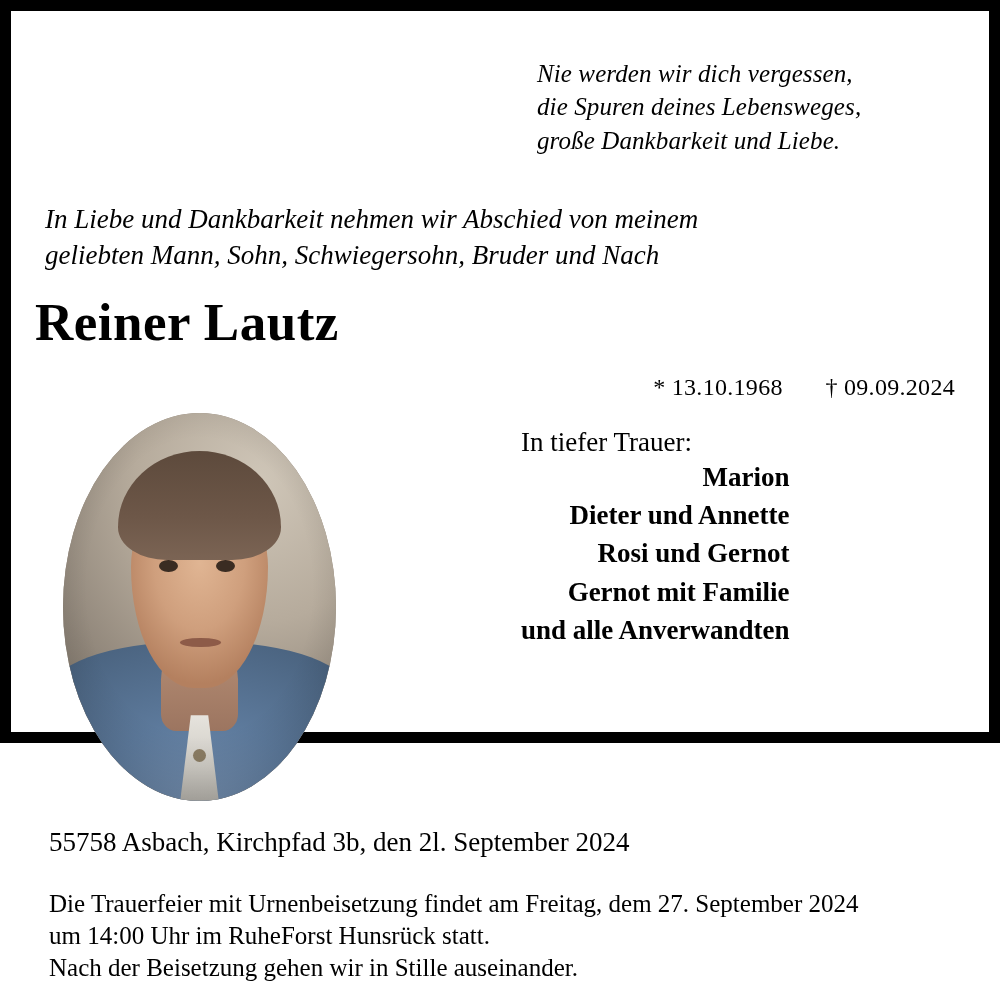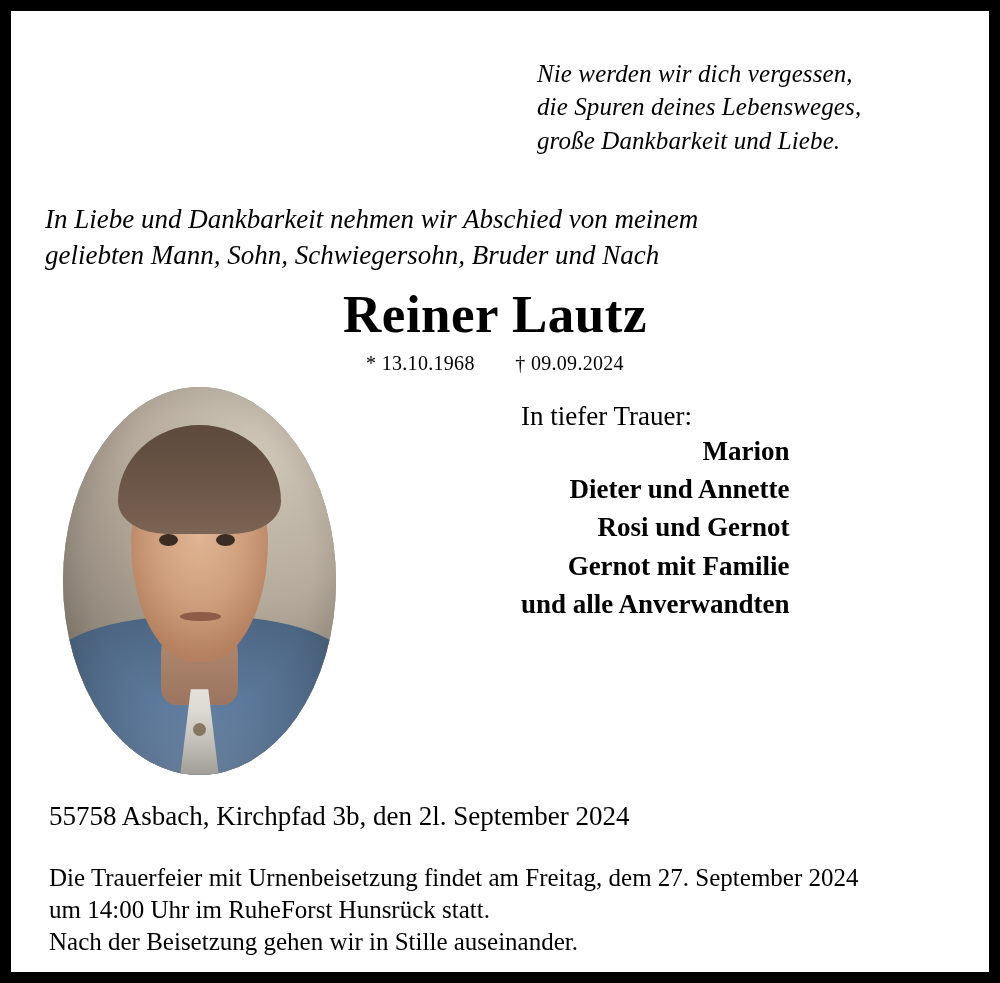--- a/index.html
+++ b/index.html
@@ -11,21 +11,21 @@
     width: 1000px;
     height: 983px;
     font-family: "Liberation Serif", serif;
     color: #000000;
     overflow: hidden;
   }
   .obituary {
     position: relative;
     box-sizing: border-box;
     width: 1000px;
-    height: 983px;
+    height: 743px;
     border: 11px solid #000000;
     background: #ffffff;
     padding: 0;
   }
   .inner {
     position: relative;
     width: 100%;
     height: 100%;
     box-sizing: border-box;
     padding: 30px 34px 20px 34px;
@@ -45,31 +45,31 @@
   
   .intro {
     margin-top: 44px;
     font-size: 27px;
     line-height: 1.35;
   }
   .intro-line { white-space: nowrap; font-style: italic; }
 
   
   .name {
-    text-align: center;
+    text-align: left;
     font-weight: bold;
     font-size: 53px;
     letter-spacing: 0.5px;
-    margin-top: 10px;
+    margin-top: 18px;
     margin-left: -10px;
   }
   .dates {
-    text-align: center;
-    font-size: 20px;
-    margin-top: 8px;
+    text-align: right;
+    font-size: 24px;
+    margin-top: 22px;
     margin-left: -10px;
     letter-spacing: 0.3px;
   }
   .dates .sep { display: inline-block; width: 30px; }
 
   
   .middle {
     position: relative;
     height: 420px;
   }

